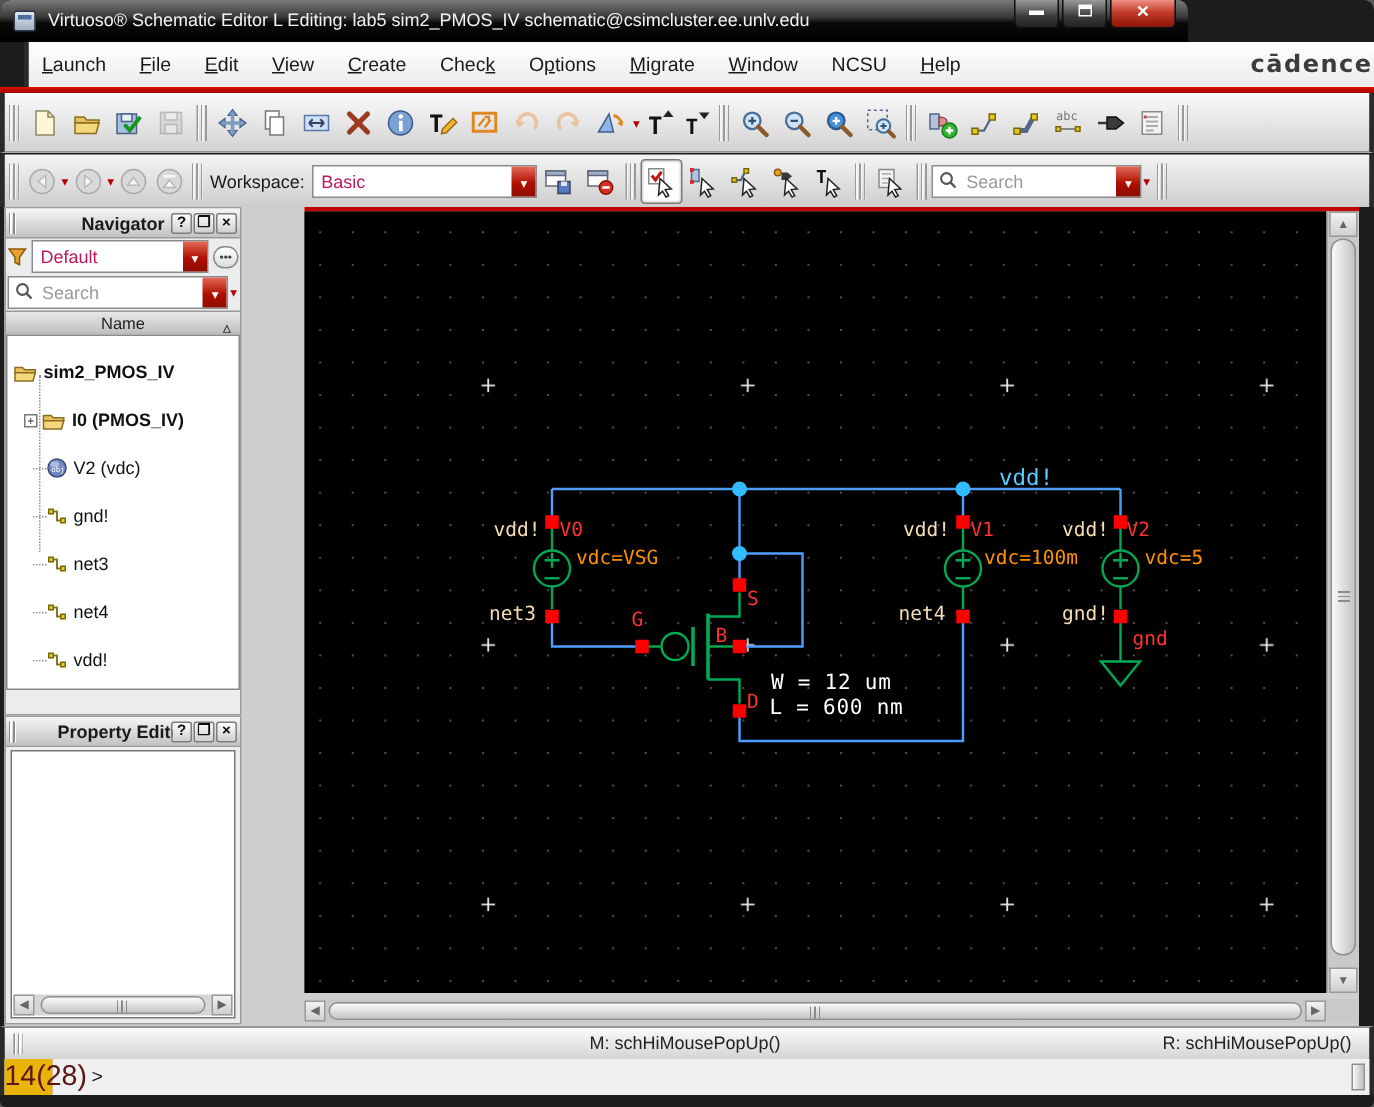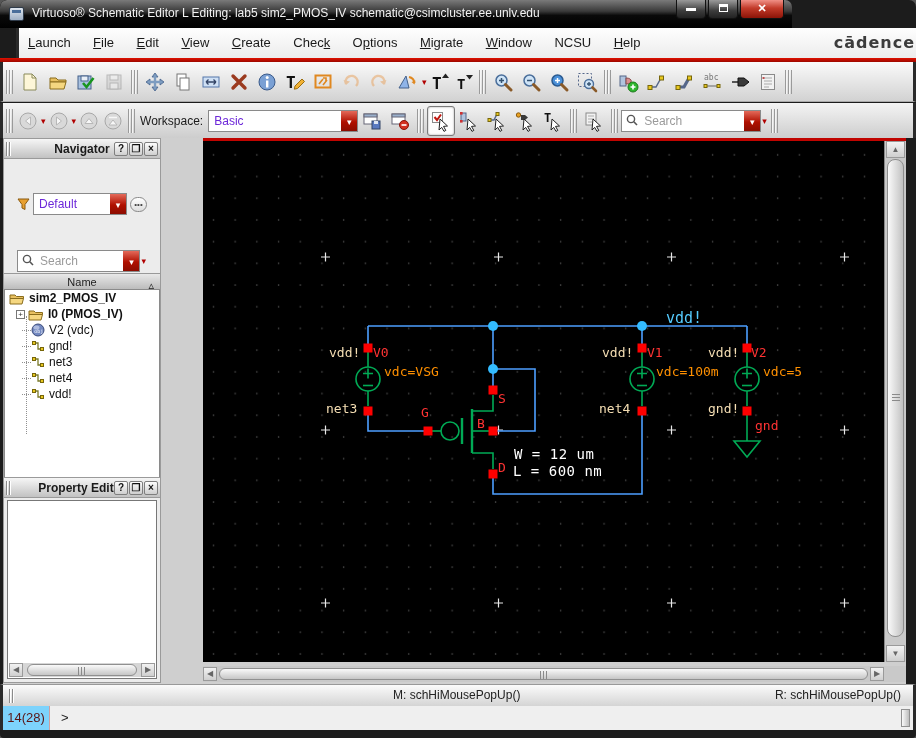--- a/index.html
+++ b/index.html
@@ -38,48 +38,48 @@
   .toolbar2 { position:absolute; left:0; top:103px; width:916px; height:35px;
     background:linear-gradient(#f4f4f4,#cdcdcd); border-left:3px solid #2a2a2a; border-right:3px solid #2a2a2a;
     display:flex; align-items:center; }
   .grip { width:7px; height:24px; margin:0 3px;
     background:repeating-linear-gradient(90deg,#9a9a9a 0 1px,#f5f5f5 1px 2px,transparent 2px 3px); }
   .tbtn { width:28px; height:30px; display:flex; align-items:center; justify-content:center; background:transparent; border:1px solid transparent; border-radius:3px; padding:0; }
   .tbtn.small { width:24px; }
   .tbtn.pressed { background:#fdfdfd; border:1px solid #7a7a7a; box-shadow:inset 0 0 2px #999; }
   .dd { color:#b00000; font-size:9px; margin:0 1px; align-self:center; }
   .combo { height:22px; background:#fff; border:1px solid #8a8a8a; display:flex; align-items:center; position:relative; }
-  .combo .val { flex:1; font-size:12px; color:#6d28d9; padding-left:5px; }
+  .combo .val { flex:1; font-size:12px; color:#be185d; padding-left:5px; }
   .combo input { flex:1; border:none; outline:none; font-size:12px; color:#333; padding-left:3px; background:transparent; font-family:"Liberation Sans",sans-serif; width:60px; }
   .combo input::placeholder { color:#9a9a9a; }
   .redbtn { width:16px; height:100%; background:linear-gradient(#e46a5a,#b01000 55%,#8c0c00); color:#fff; font-size:9px; text-align:center; line-height:22px; }
   .ws-label { font-size:12px; color:#1a1a1a; margin:0 5px 0 2px; }
 
   
   .panel { position:absolute; left:3px; width:158px; background:#ececec; border:1px solid #9a9a9a; }
   .panel-title { height:20px; background:linear-gradient(#f6f6f6,#c2c2c2); border-bottom:1px solid #9a9a9a; position:relative; }
   .panel-title .ptxt { position:absolute; left:50%; transform:translateX(-50%); line-height:20px; font-size:12px; font-weight:bold; color:#1a1a1a; white-space:nowrap; }
   .panel-title .pgrip { position:absolute; left:2px; top:3px; width:6px; height:14px;
     background:repeating-linear-gradient(90deg,#8a8a8a 0 1px,#fff 1px 2px,transparent 2px 3px); }
   .pbtns { position:absolute; right:2px; top:3px; display:flex; gap:1px; }
   .pbtn { width:14px; height:14px; background:linear-gradient(#fdfdfd,#cfcfcf); border:1px solid #7e7e7e; border-radius:2px;
     font-size:10px; line-height:12px; text-align:center; color:#111; font-weight:bold; }
   .navigator { top:138px; height:339px; }
   .prop-editor { top:477px; height:206px; }
 
-  .nav-row { height:24px; display:flex; align-items:center; padding:0 13px;margin-top:33px; }
+  .nav-row { height:24px; display:flex; align-items:center; padding:0 1px; }
   .funnel { width:13px; height:13px; margin-right:3px; }
   .dots-btn { width:17px; height:15px; border:1px solid #8a8a8a; border-radius:8px; background:linear-gradient(#fff,#ddd);
     font-size:8px; line-height:13px; text-align:center; color:#444; margin-left:3px; }
   .name-header { height:17px; background:linear-gradient(#e8e8e8,#bcbcbc); border-top:1px solid #999; border-bottom:1px solid #8a8a8a; position:relative; }
   .name-header span { display:block; text-align:center; font-size:11px; line-height:16px; color:#222; }
   .sort-arrow { position:absolute; right:6px; top:3px; font-size:8px; color:#555; }
   .tree { background:#fff; border:1px solid #8a8a8a; border-top:none; height:236px; position:relative; overflow:hidden; font-size:12px; }
   .tree-vline { position:absolute; left:21px; top:24px; height:120px; border-left:1px dotted #909090; }
-  .trow { height:16px; display:flex; align-items:center; white-space:nowrap; position:relative; }
+  .trow { height:16px; display:flex; align-items:center; white-space:nowrap; position:relative;margin-top:16px; }
   .trow .lbl { margin-left:4px; color:#111; }
   .trow.bold .lbl { font-weight:bold; }
   .stub { width:9px; border-top:1px dotted #909090; margin-left:17px; }
   .expander { width:9px; height:9px; border:1px solid #777; background:#fff; font-size:8px; line-height:7px; text-align:center; color:#333; margin-left:11px; }
   .prop-body { position:absolute; left:3px; right:3px; top:22px; bottom:3px; background:#fff; border:1px solid #777; }
   .hscroll { position:absolute; left:1px; right:1px; bottom:1px; height:14px; background:#d6d6d6; display:flex; align-items:center; }
   .scr-arrow { width:14px; height:14px; background:linear-gradient(#f2f2f2,#cfcfcf); border:1px solid #9a9a9a; font-size:8px; color:#666; text-align:center; line-height:12px; }
   .scr-thumb { height:12px; background:linear-gradient(#fafafa,#c6c6c6); border:1px solid #909090; border-radius:6px; position:relative; }
   .scr-thumb:after { content:""; position:absolute; left:50%; top:2px; margin-left:-4px; width:8px; height:8px;
     background:repeating-linear-gradient(90deg,#8a8a8a 0 1px,transparent 1px 3px); }
@@ -101,22 +101,22 @@
   svg .pin { fill:#ff0000; }
   .statusbar { position:absolute; left:0; top:684px; width:916px; height:22px; background:linear-gradient(#fbfbfb,#d4d4d4);
     border-left:3px solid #2a2a2a; border-right:3px solid #2a2a2a; border-top:1px solid #999; font-size:12px; color:#222; }
   .statusbar .sgrip { position:absolute; left:6px; top:4px; width:6px; height:14px;
     background:repeating-linear-gradient(90deg,#8a8a8a 0 1px,#fff 1px 2px,transparent 2px 3px); }
   .statusbar .s-left { position:absolute; left:16px; line-height:21px; }
   .statusbar .s-mid { position:absolute; left:390px; line-height:21px; }
   .statusbar .s-right { position:absolute; right:12px; line-height:21px; }
   .cmdline { position:absolute; left:0; top:706px; width:916px; height:24px; background:#efefef;
     border-left:3px solid #2a2a2a; border-right:3px solid #2a2a2a; }
-  .counter { position:absolute; left:0; top:0; width:47px; height:24px; background:#7dd3fc; border-right:1px solid #cfa0a0;
-    font-size:13px; line-height:23px; text-align:center; color:#5a1515; }
+  .counter { position:absolute; left:0; top:0; width:32px; height:24px; background:#eab308; border-right:1px solid #cfa0a0;
+    font-size:19px; line-height:23px; text-align:center; color:#5a1515; }
   .prompt { position:absolute; left:58px; line-height:23px; font-size:13px; color:#222; }
   .cmd-scroll { position:absolute; right:3px; top:3px; width:9px; height:18px; background:linear-gradient(90deg,#fafafa,#bdbdbd); border:1px solid #909090; }
 </style>
 </head>
 <body>
 
 <div class="window">
 
   <div class="titlebar">
     <div class="app-icon"></div>

